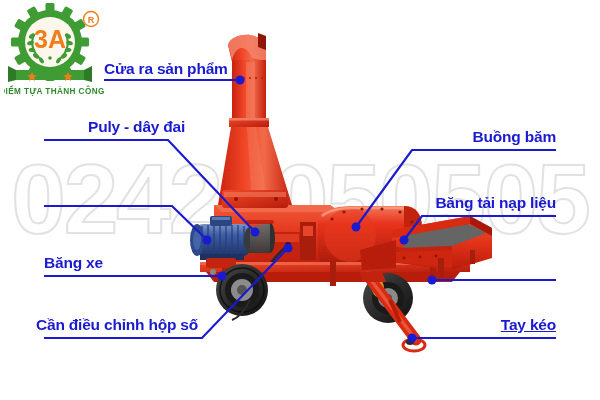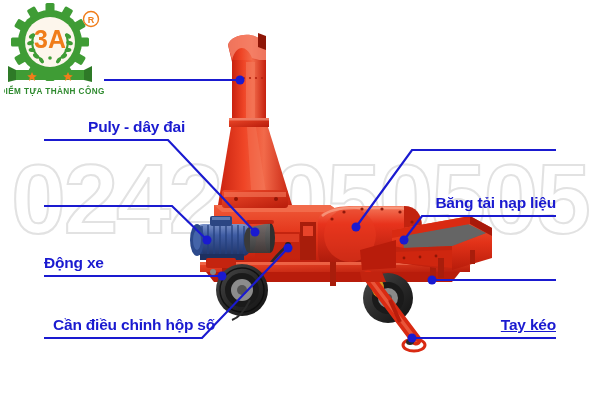--- a/index.html
+++ b/index.html
@@ -379,27 +379,29 @@
       <path d="M88,64 L80,68 L80,78 L88,80 Z" fill="#2e7a27"></path>
       <g fill="#f07d1a">
         <path d="M28,70 l1.4,3.1 3.4,0.3 -2.6,2.2 0.8,3.3 -3,-1.8 -3,1.8 0.8,-3.3 -2.6,-2.2 3.4,-0.3 Z"></path>
         <path d="M64,70 l1.4,3.1 3.4,0.3 -2.6,2.2 0.8,3.3 -3,-1.8 -3,1.8 0.8,-3.3 -2.6,-2.2 3.4,-0.3 Z"></path>
       </g>
     </g>
 
     <text x="48" y="92" text-anchor="middle" font-family="'Liberation Sans', sans-serif" font-size="8.2" font-weight="700" letter-spacing="0.4" fill="#2f8a2f" id="logo-tagline-text">ĐIỂM TỰA THÀNH CÔNG</text>
   </svg>
 
+  <div class="label" style="left:104px; top:61px;">Cửa ra sản phẩm</div>
 
   <div class="label" style="left:44px; top:119px;margin-left:44px;">Puly - dây đai</div>
 
 
-  <div class="label" style="left:44px; top:255px;">Động xe</div>
-
-  <div class="label" style="left:53px; top:317px;">Cần điều chỉnh hộp số</div>
-
+  <div class="label" style="left:44px; top:255px;">Băng xe</div>
+
+  <div class="label" style="left:36px; top:317px;">Cần điều chỉnh hộp số</div>
+
+  <div class="label right" style="right:44px; top:129px;">Buồng băm</div>
 
   <div class="label right" style="right:44px; top:195px;margin-left:12px;">Băng tải nạp liệu</div>
 
 
   <div class="label right" style="right:44px; top:317px;text-decoration:underline;">Tay kéo</div>
 
 </div>
 
 </body></html>

